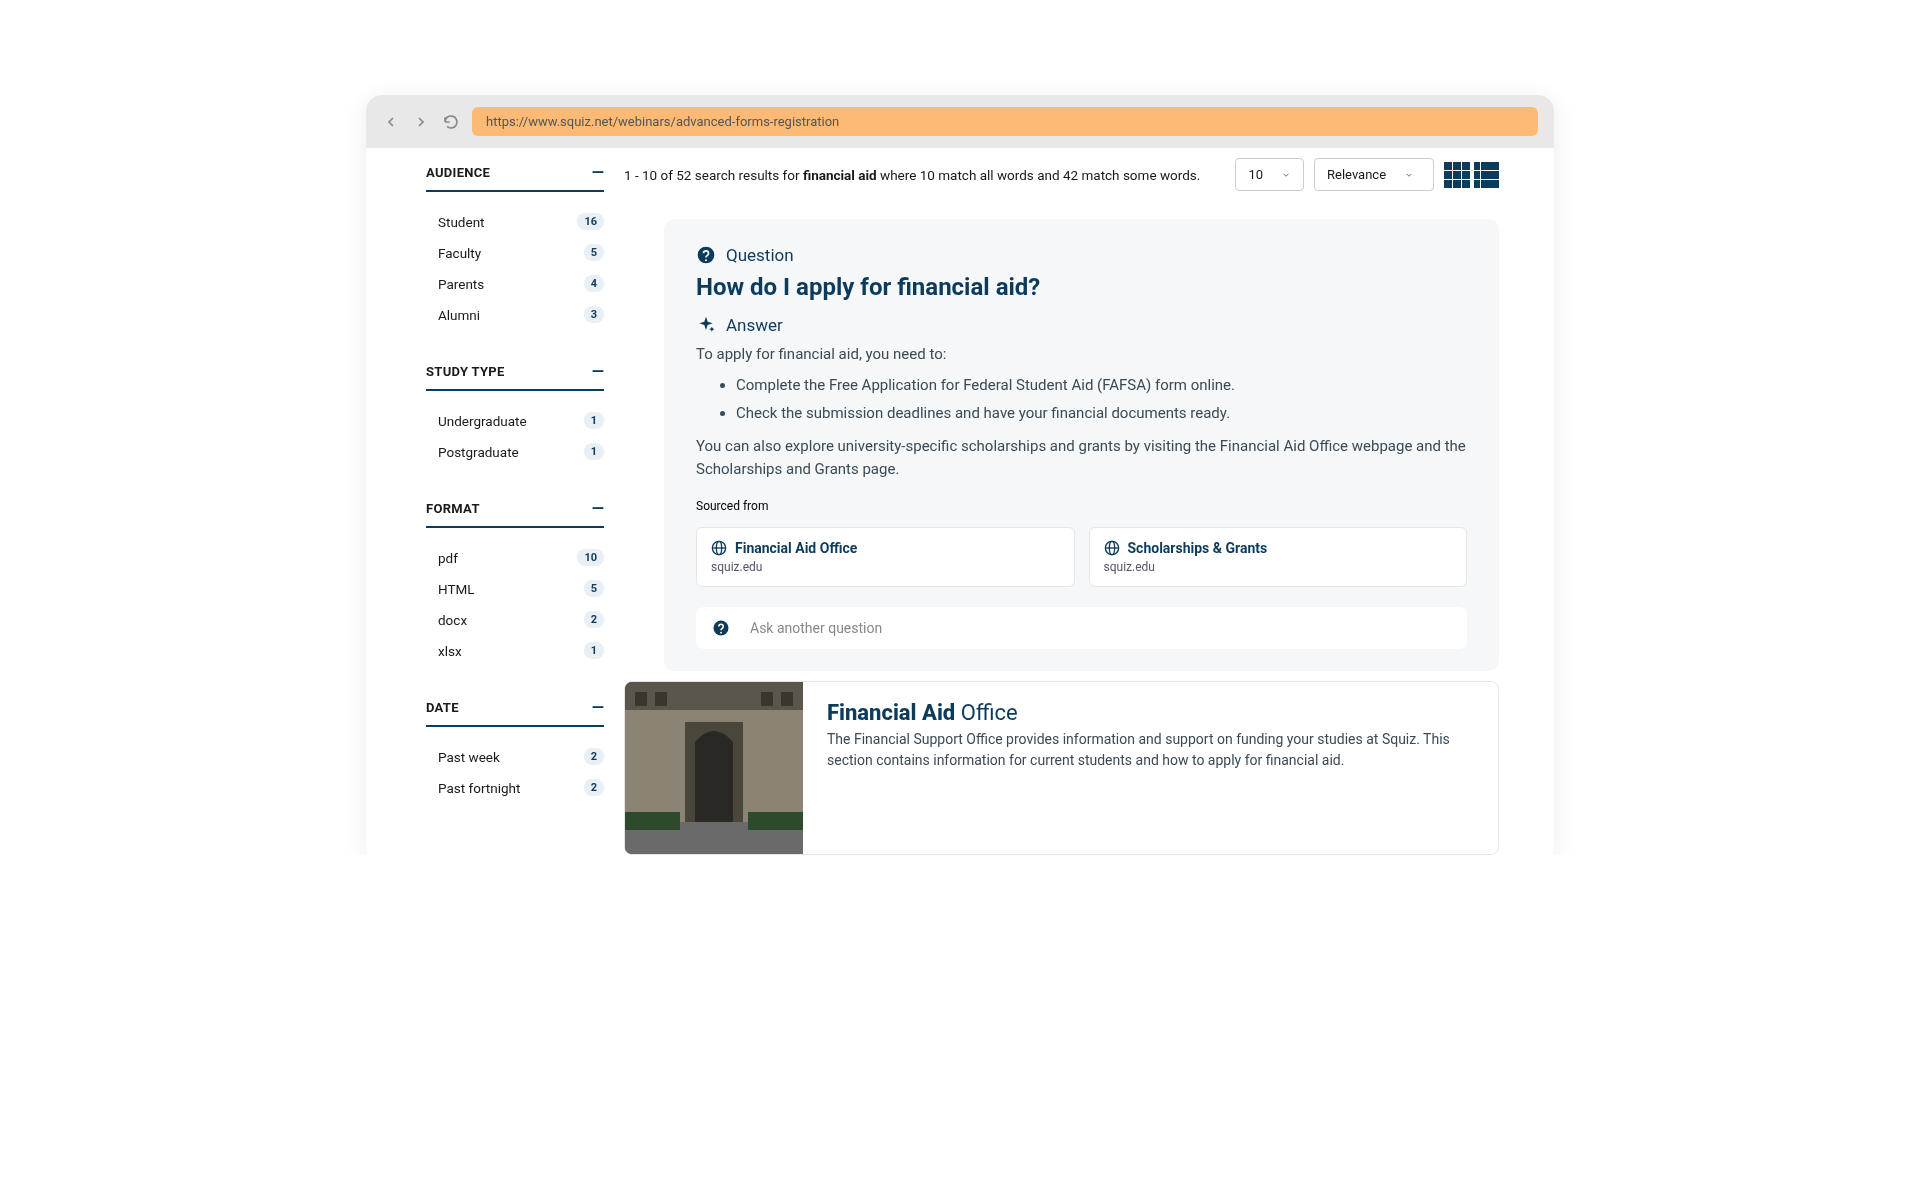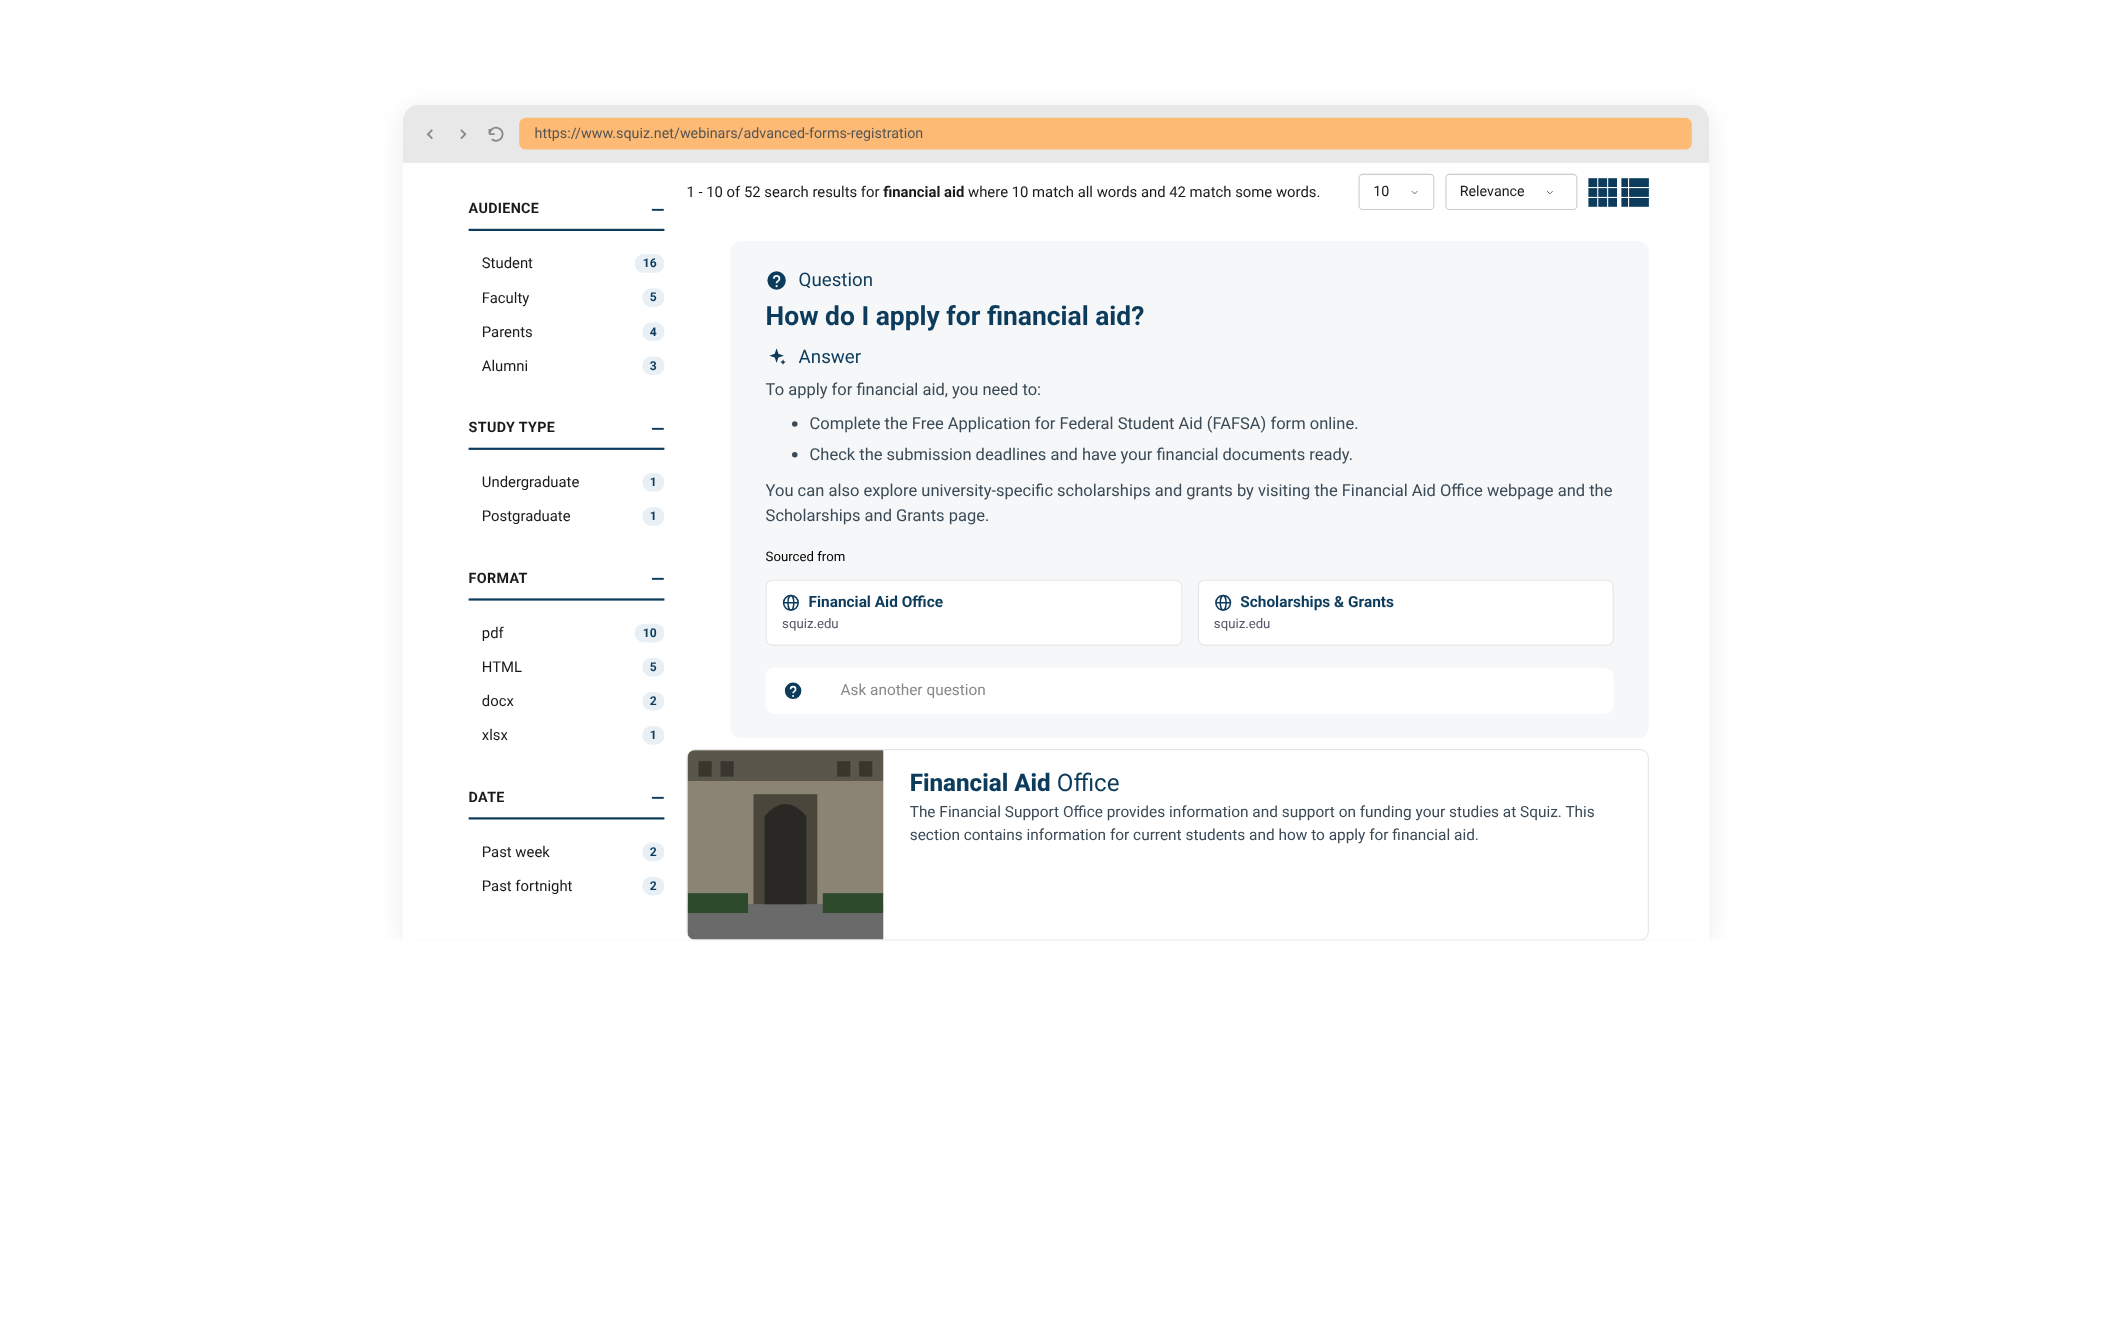--- a/index.html
+++ b/index.html
@@ -3,21 +3,21 @@
 <meta charset="utf-8">
 <style>
 * { margin: 0; padding: 0; box-sizing: border-box; }
 body { font-family: -apple-system, BlinkMacSystemFont, 'Segoe UI', Roboto, sans-serif; background: #fff; color: #1a1a1a; }
 .browser-frame { width: 1188px; margin: 95px auto 0; background: #fff; border-radius: 16px 16px 0 0; overflow: hidden; box-shadow: 0 4px 24px rgba(0,0,0,0.08); }
 .browser-bar { background: #e8e8e8; padding: 12px 16px; display: flex; align-items: center; gap: 12px; }
 .nav-arrow { width: 18px; height: 18px; display: flex; align-items: center; justify-content: center; color: #888; cursor: pointer; }
 .nav-arrow svg { width: 16px; height: 16px; }
 .url-bar { flex: 1; background: #fdba74; border-radius: 6px; padding: 7px 14px; font-size: 13px; color: #555; }
 .content { display: flex; padding: 0; }
-.sidebar { width: 248px; padding: 33px 0 0 0; }
+.sidebar { width: 248px; padding: 15px 0 0 0; }
 .facet { margin-bottom: 32px; }
 .facet-header { display: flex; justify-content: space-between; align-items: center; padding: 0 0 8px 0; margin: 0 10px 14px 60px; border-bottom: 2px solid #0d3b5c; }
 .facet-title { font-size: 13px; font-weight: 700; color: #1a1a1a; letter-spacing: 0.3px; }
 .facet-collapse { color: #0d3b5c; font-size: 16px; font-weight: bold; cursor: pointer; }
 .facet-item { display: flex; justify-content: space-between; align-items: center; padding: 7px 10px 7px 72px; font-size: 13.5px; color: #1a1a1a; cursor: pointer; }
 .facet-count { background: #e8eff5; color: #0d3b5c; font-weight: 700; font-size: 11px; padding: 2px 7px; border-radius: 8px; min-width: 20px; text-align: center; }
 .main { flex: 1; padding: 10px 55px 0 10px; }
 .summary-row { display: flex; justify-content: space-between; align-items: center; margin-bottom: 28px; gap: 28px; }
 .summary-text { font-size: 13.5px; color: #1a1a1a; flex: 1; }
 .summary-text b { font-weight: 700; }
@@ -37,21 +37,21 @@
 .qa-body { color: #3a4a56; font-size: 15px; line-height: 1.55; }
 .qa-body p { margin-bottom: 8px; }
 .qa-body ul { margin: 8px 0 10px 40px; }
 .qa-body li { margin-bottom: 4px; }
 .sourced { margin-top: 18px; font-size: 12px; color: #000000; }
 .source-cards { display: flex; gap: 14px; margin-top: 14px; }
 .source-card { flex: 1; background: #fff; border: 1px solid #e5e5e5; border-radius: 6px; padding: 12px 14px; }
 .source-title { display: flex; align-items: center; gap: 8px; font-weight: 700; color: #0d3b5c; font-size: 14px; margin-bottom: 4px; }
 .source-title svg { width: 16px; height: 16px; }
 .source-domain { font-size: 12px; color: #556; }
-.ask-another { margin-top: 20px; background: #fff; border-radius: 8px; padding: 12px 16px; display: flex; align-items: center; gap: 34px; color: #888; font-size: 14px; }
+.ask-another { margin-top: 20px; background: #fff; border-radius: 8px; padding: 12px 16px; display: flex; align-items: center; gap: 20px; color: #888; font-size: 14px; }
 .ask-another svg { width: 18px; height: 18px; color: #0d3b5c; }
 .result-card { display: flex; gap: 0; margin-left: 0; margin-top: 10px; border: 1px solid #e5e5e5; border-radius: 8px; overflow: hidden; }
 .result-img { width: 178px; height: 172px; background: #8a8270; position: relative; overflow: hidden; flex-shrink: 0; }
 .result-body { padding: 18px 24px; flex: 1; }
 .result-title { font-size: 22px; color: #0d3b5c; margin-bottom: 4px; }
 .result-title b { font-weight: 800; }
 .result-url { font-size: 12.5px; color: #0d7a9c; font-style: italic; margin-bottom: 12px; }
 .result-desc { font-size: 14px; color: #3a4a56; line-height: 1.5; }
 .result-desc b { font-weight: 400; }
 

